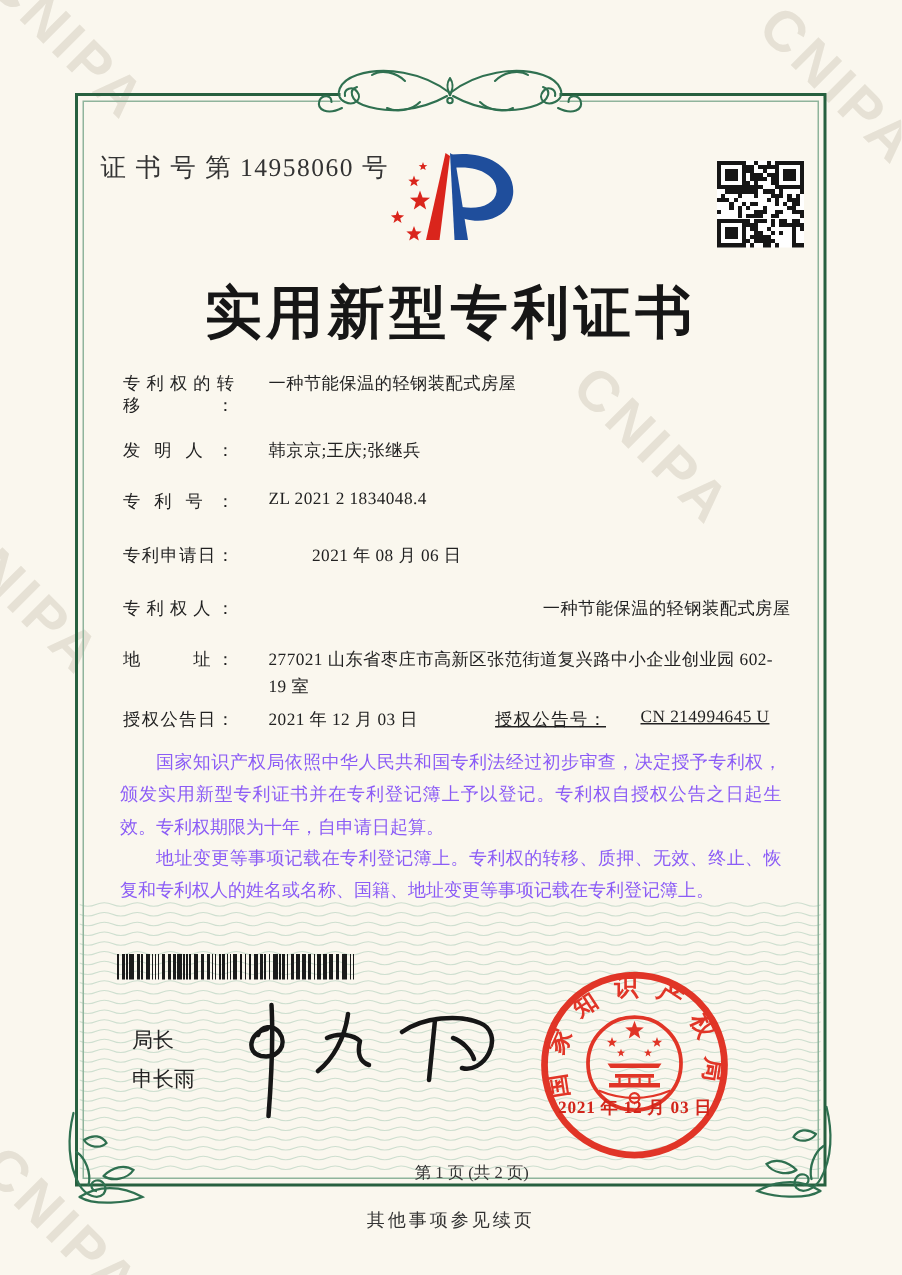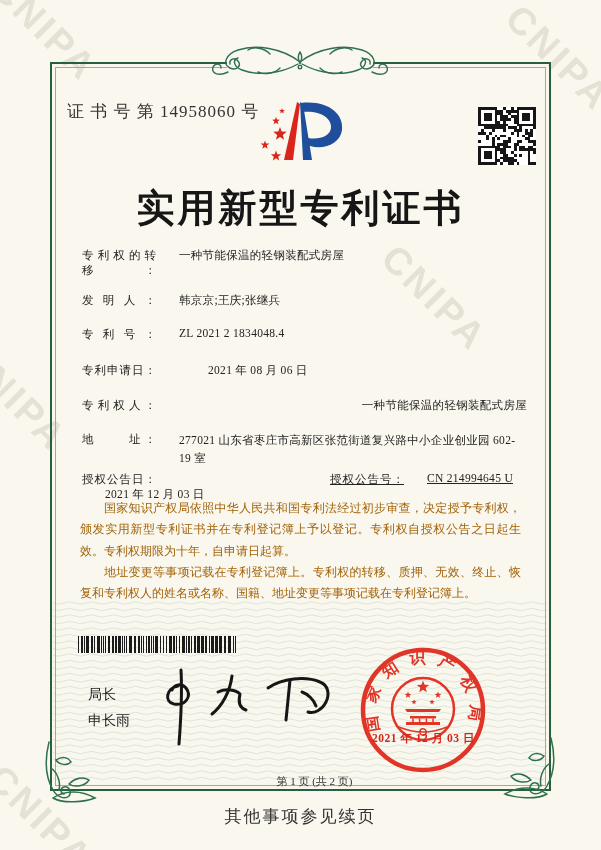--- a/index.html
+++ b/index.html
@@ -31,42 +31,42 @@
 
   .cert-no{position:absolute;left:67px;top:100px;z-index:2;font-size:17px;letter-spacing:1px;color:#333;}
   .logo{position:absolute;left:236px;top:98px;z-index:2;}
   .qr{position:absolute;left:478px;top:107px;width:58px;height:58px;z-index:2;background:#fff;}
 
   .title{position:absolute;left:0;right:0;top:183px;z-index:2;text-align:center;
          font-size:38px;font-weight:bold;letter-spacing:3px;color:#161616;}
 
   .fields{position:absolute;left:82px;top:246px;width:445px;z-index:2;font-size:11.5px;color:#222;}
   .frow{position:absolute;left:0;display:flex;align-items:flex-start;width:445px;}
-  .r1{top:2px;}.r2{top:47px;}.r3{top:81px;}.r4{top:117px;gap:29px;}.r5{top:152px;justify-content:space-between;}.r6{top:186px;}.r7{top:226px;position:absolute;flex-direction:column;}
+  .r1{top:2px;}.r2{top:47px;}.r3{top:81px;}.r4{top:117px;gap:29px;}.r5{top:152px;justify-content:space-between;}.r6{top:186px;}.r7{top:226px;position:absolute;}
   .flabel{display:inline-block;width:74px;flex:none;text-align:justify;text-align-last:justify;}
   .fvalue{margin-left:23px;letter-spacing:.3px;}
   .addr-val{width:338px;line-height:1.55;}
   .pair2{position:absolute;left:248px;top:0;display:flex;text-decoration:underline;}
 
   .paras{position:absolute;left:80px;top:498px;width:441px;z-index:2;font-size:12px;
-         line-height:1.78;text-align:justify;color:#a16207;}
+         line-height:1.78;text-align:justify;color:#8b5cf6;}
   .paras p{margin:0;text-indent:2em;}
 
   .barcode{position:absolute;left:78px;top:636px;z-index:2;}
 
   .director{position:absolute;left:88px;top:682px;z-index:2;font-size:14px;line-height:26px;color:#222;}
   .sig{position:absolute;left:148px;top:658px;z-index:2;}
 
   .seal{position:absolute;left:357px;top:644px;z-index:3;opacity:.95;}
   .seal-date{position:absolute;left:372px;top:731px;width:130px;z-index:4;font-size:11.5px;
              color:#d2261b;letter-spacing:.5px;white-space:nowrap;font-weight:bold;}
 
   .page-info{position:absolute;left:0;right:0;top:774px;z-index:2;text-align:center;font-size:11px;color:#333;margin-left:28px;}
   .cont-note{position:absolute;left:0;right:0;top:805px;z-index:2;text-align:center;
-             font-size:17px;letter-spacing:2px;color:#333;}
+             font-size:12px;letter-spacing:2px;color:#333;}
 </style>
 </head>
 <body>
 
 <div class="page">
 
   <div class="wm wm1">CNIPA</div>
   <div class="wm wm2">CNIPA</div>
   <div class="wm wm3">CNIPA</div>
   <div class="wm wm4">CNIPA</div>

